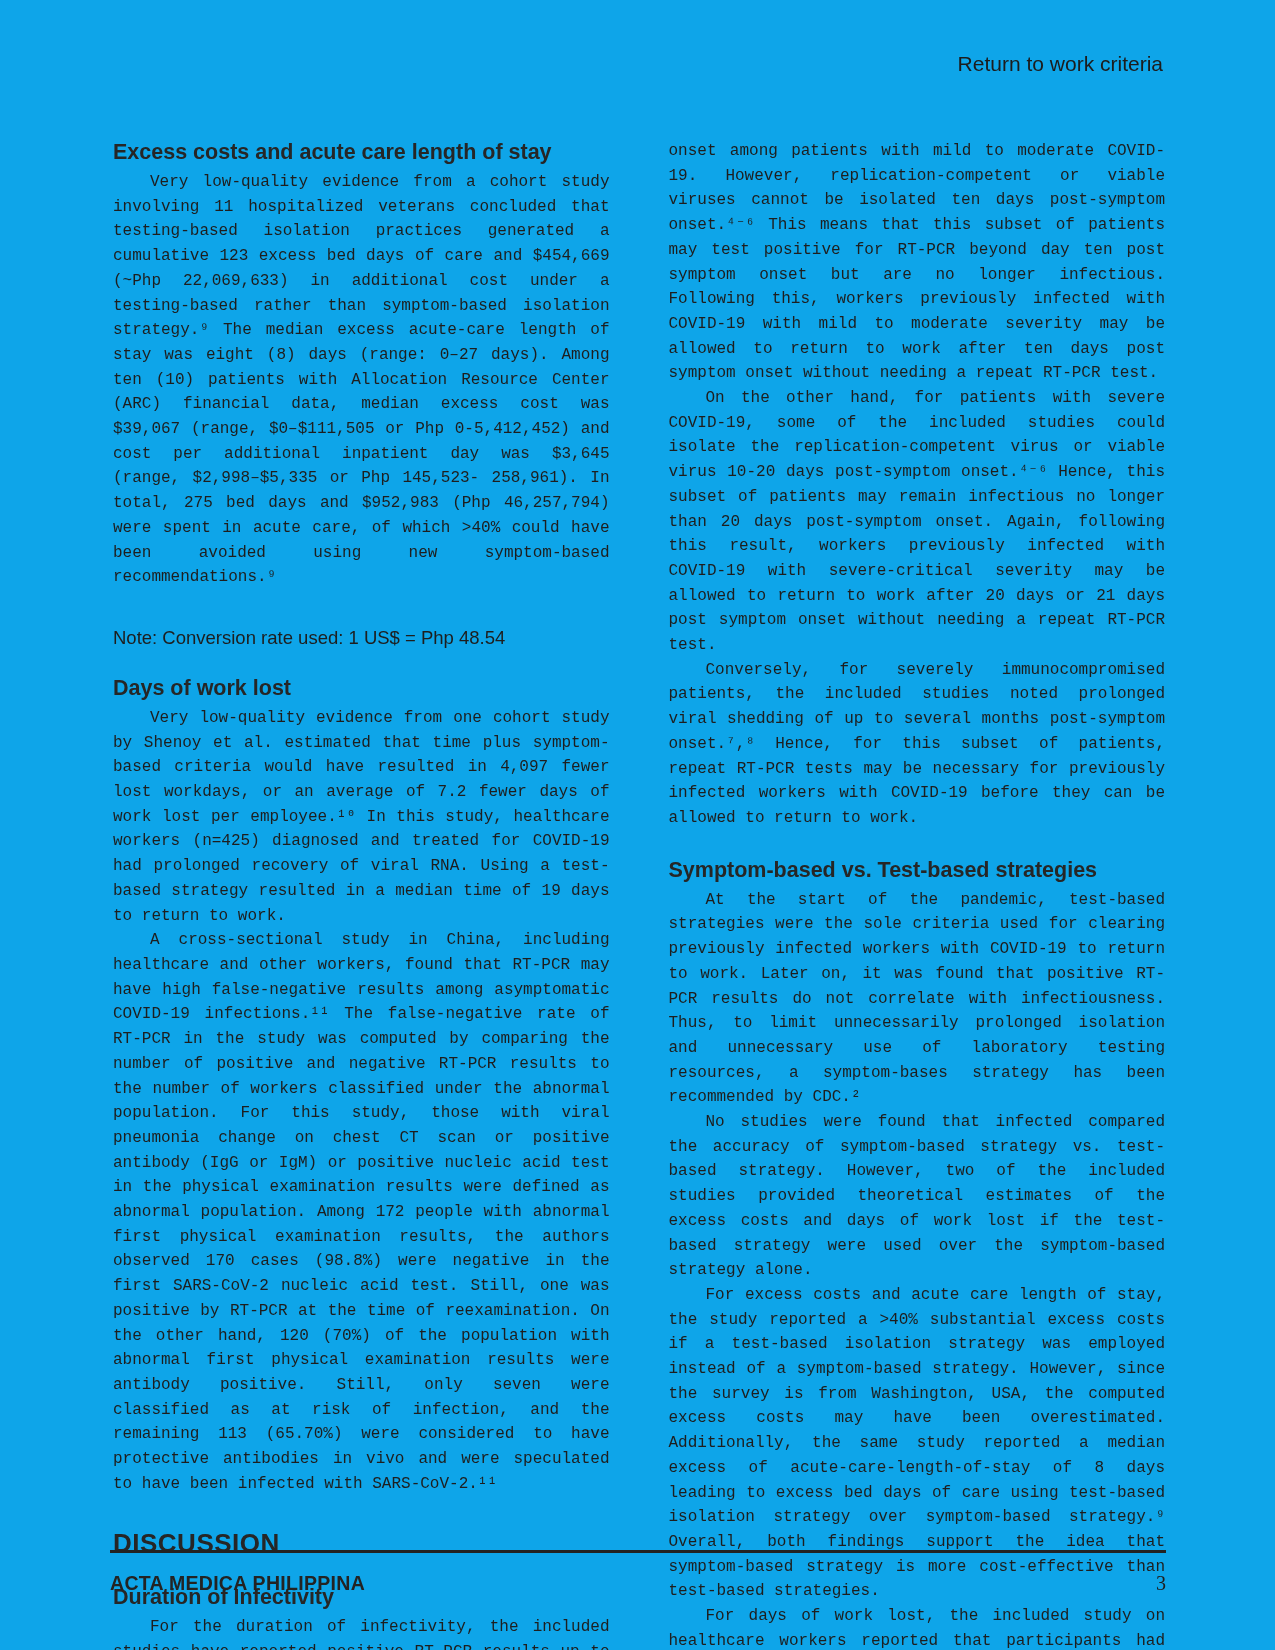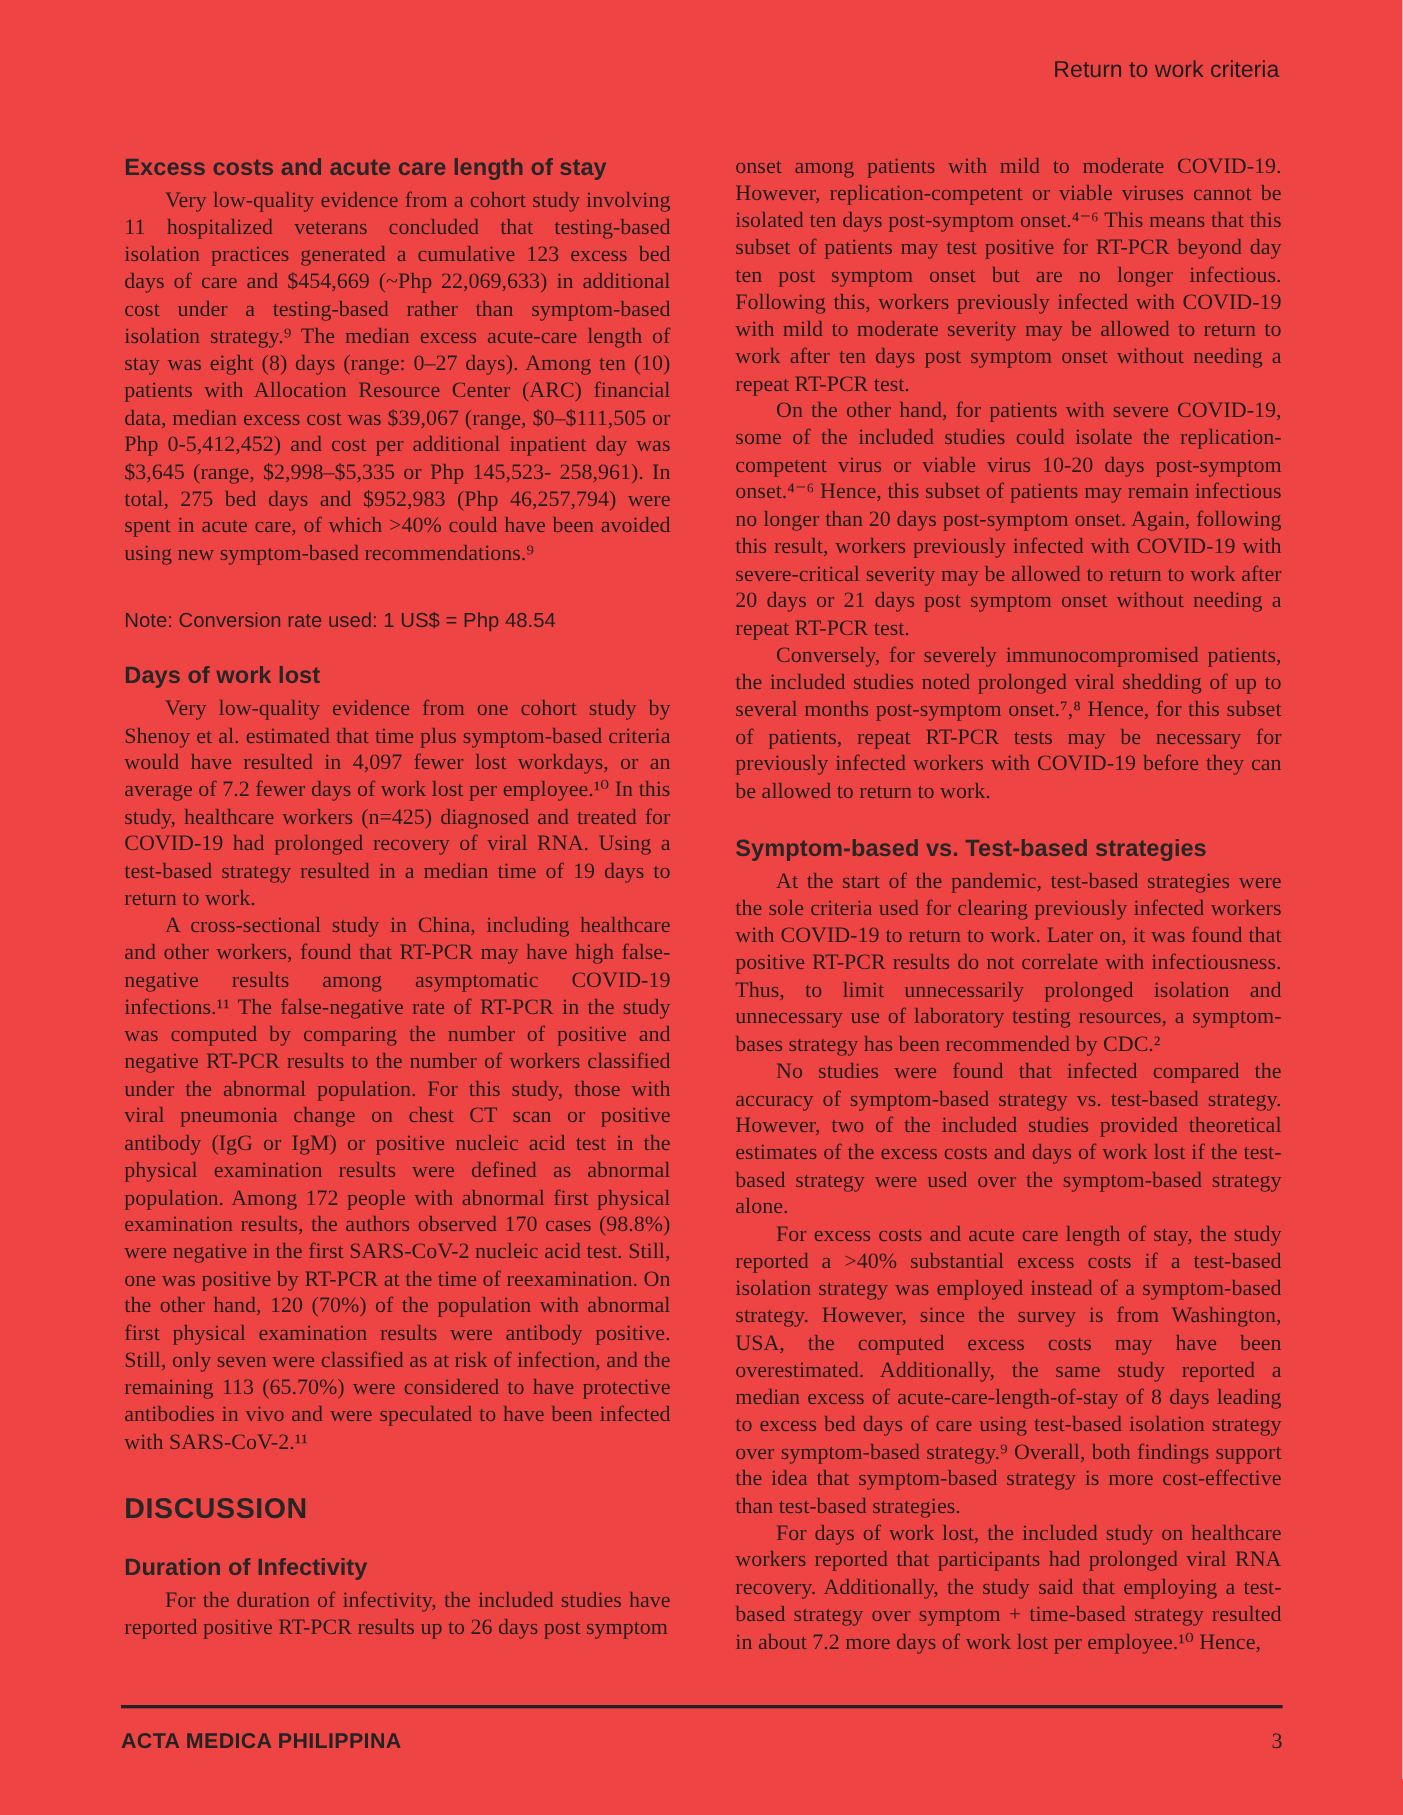--- a/index.html
+++ b/index.html
@@ -1,20 +1,20 @@
 <!DOCTYPE html>
 <html><head>
 <meta charset="utf-8">
 <style>
   html, body { margin: 0; padding: 0; background: #ffffff; }
   .page {
     position: relative;
     width: 1275px;
     height: 1650px;
-    background: #ef4444;
+    background: #0ea5e9;
     font-family: "Liberation Serif", "DejaVu Serif", serif;
     color: #1e1e1e;
     overflow: hidden;
   }
   .running-head {
     position: absolute;
     top: 52px;
     right: 112px;
     font-family: "Liberation Sans", "DejaVu Sans", sans-serif;
     font-size: 21px;
@@ -24,24 +24,25 @@
   .content {
     position: absolute;
     top: 139px;
     left: 113px;
     width: 1052px;
     display: flex;
     gap: 59px;
   }
   .col { width: 506px; }
   p.body {
-    font-size: 20px;
+    font-size: 16px;
     line-height: 24.7px;
     text-align: justify;
     margin: 0;
+    font-family: Liberation Mono, monospace;
   }
   p.indent { text-indent: 37px; }
   h2.sec {
     font-family: "Liberation Sans", "DejaVu Sans", sans-serif;
     font-size: 21.5px;
     line-height: 26px;
     font-weight: 700;
     color: #262626;
     margin: 26px 0 5px 0;
   }

